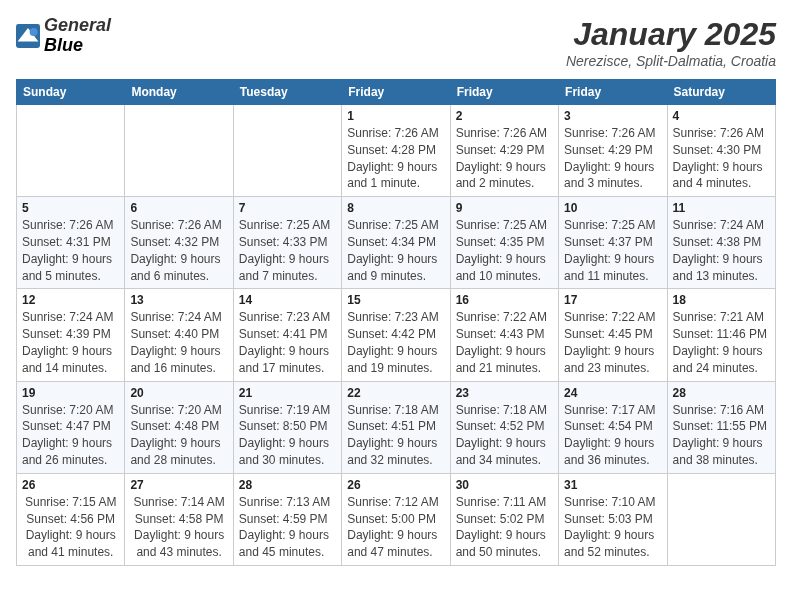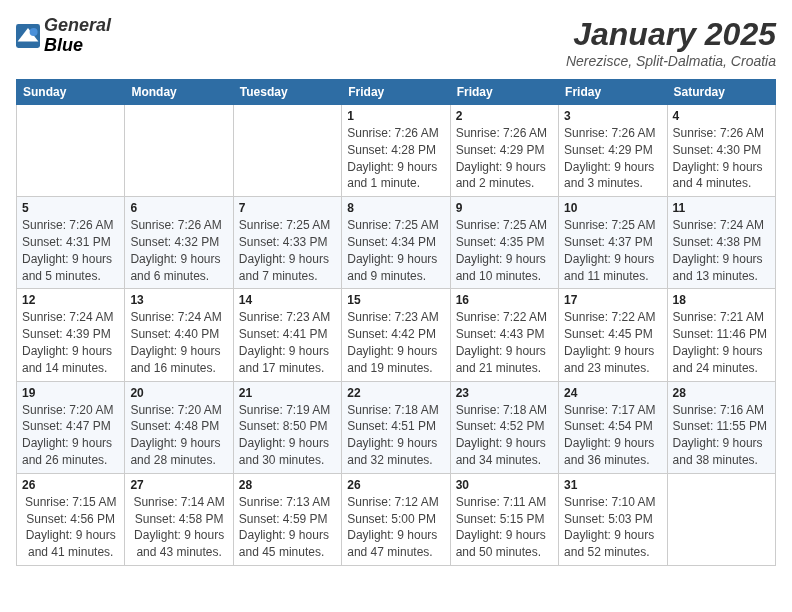--- a/index.html
+++ b/index.html
@@ -309,21 +309,21 @@
         </td>
         <td>
           <div class="day-num">26</div>
           <div class="day-info" style="white-space: pre-line;">Sunrise: 7:12 AM
 Sunset: 5:00 PM
 Daylight: 9 hours and 47 minutes.</div>
         </td>
         <td>
           <div class="day-num">30</div>
           <div class="day-info" style="white-space: pre-line;">Sunrise: 7:11 AM
-Sunset: 5:15 PM
+Sunset: 5:02 PM
 Daylight: 9 hours and 50 minutes.</div>
         </td>
         <td>
           <div class="day-num">31</div>
           <div class="day-info" style="white-space: pre-line;">Sunrise: 7:10 AM
 Sunset: 5:03 PM
 Daylight: 9 hours and 52 minutes.</div>
         </td>
         <td class="empty-cell"></td>
       </tr>

